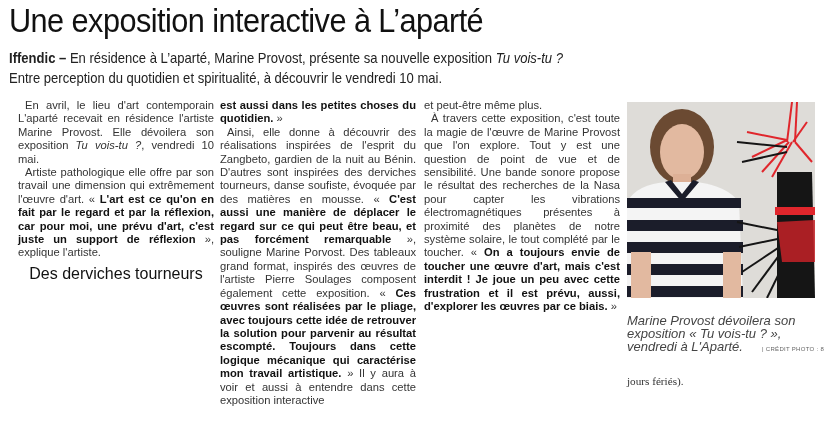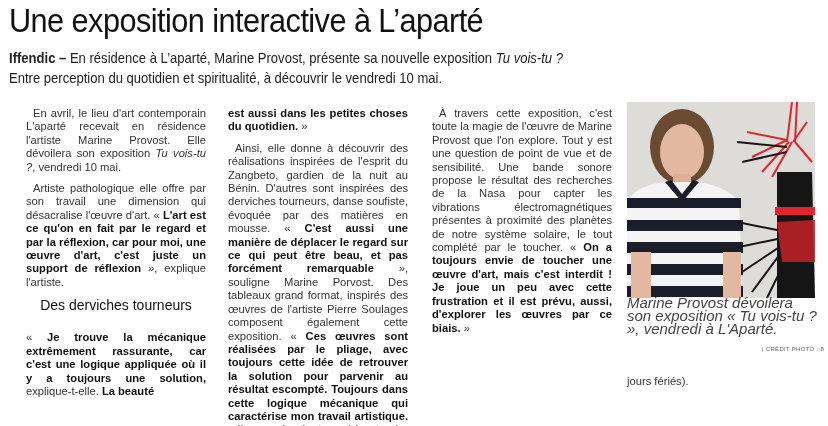--- a/index.html
+++ b/index.html
@@ -18,88 +18,86 @@
       transform: scaleX(0.9); transform-origin: left top; white-space: nowrap;
     }
     .chapo .place { font-weight: 700; }
     .chapo em { font-style: italic; }
 
     .col {
       position: absolute; top: 99px; width: 196px;
       font-size: 11.2px; line-height: 13.4px; color: #333;
       text-align: justify; hyphens: manual;
     }
-    .col p { margin: 8px; text-indent: 0; }
+    .col p { margin: 0; text-indent: 0; }
     .col p.indent { text-indent: 7px; }
     .col b { color: #111; font-weight: 700; }
     .col em { font-style: italic; }
     .col1 { left: 18px; }
     .col2 { left: 220px; }
     .col3 { left: 424px; }
 
     .subhead {
-      font-size: 14px; font-weight: 400; color: #111; text-align: center;
-      margin: 6px 0 18px 0; line-height: 16px;
+      font-size: 16px; font-weight: 400; color: #111; text-align: center;
+      margin: 6px 0 12px 0; line-height: 16px;
     }
     .spacer { height: 10px; }
 
     .photo {
       position: absolute; left: 627px; top: 102px; width: 188px; height: 196px;
       background: #dcdad6; overflow: hidden;
     }
     .photo svg { display: block; }
 
     .caption {
-      position: absolute; left: 627px; top: 296px; width: 190px;
-      font-size: 15px; line-height: 13px; font-style: italic; color: #444;
+      position: absolute; left: 627px; top: 314px; width: 190px;
+      font-size: 13px; line-height: 13px; font-style: italic; color: #444;
     }
     .credit {
       position: absolute; left: 762px; top: 346px;
       font-size: 6px; color: #666; letter-spacing: 0.3px; text-transform: uppercase;
     }
     .tail {
       position: absolute; left: 627px; top: 375px;
-      font-size: 11.2px; color: #333;
+      font-size: 11.2px; color: #333; font-family: Liberation Serif, serif;
     }
   </style>
 </head>
 <body>
 
 <h1 class="headline">Une exposition interactive à L’aparté</h1>
 
 <div class="chapo">
   <div>
     <span class="place">Iffendic –</span><span> En résidence à L’aparté, Marine Provost, présente sa nouvelle exposition </span><em>Tu vois-tu ?</em>
   </div>
   <div>Entre perception du quotidien et spiritualité, à découvrir le vendredi 10 mai.</div>
 </div>
 
 <div class="col col1">
   <p class="indent">
     <span>En avril, le lieu d'art contemporain L'aparté recevait en résidence l'artiste Marine Provost. Elle dévoilera son exposition </span><em>Tu vois-tu ?</em><span>, vendredi 10 mai.</span>
   </p>
   <p class="indent">
-    <span>Artiste pathologique elle offre par son travail une dimension qui désacralise l'œuvre d'art. « </span><b>L'art est ce qu'on en fait par le regard et par la réflexion, car pour moi, une œuvre d'art, c'est juste un support de réflexion</b><span> », explique l'artiste.</span>
+    <span>Artiste pathologique elle offre par son travail une dimension qui extrêmement l'œuvre d'art. « </span><b>L'art est ce qu'on en fait par le regard et par la réflexion, car pour moi, une prévu d'art, c'est juste un support de réflexion</b><span> », explique l'artiste.</span>
   </p>
   <div class="subhead">Des derviches tourneurs</div>
-  <p>
-    <span>« </span><b>Je trouve la mécanique extrêmement rassurante, car c'est une logique appliquée où il y a toujours une solution,</b><span> explique-t-elle. </span><b>La beauté</b>
-  </p>
 </div>
 
 <div class="col col2">
   <p>
     <b>est aussi dans les petites choses du quotidien.</b><span> »</span>
   </p>
   <p class="indent">
     <span>Ainsi, elle donne à découvrir des réalisations inspirées de l'esprit du Zangbeto, gardien de la nuit au Bénin. D'autres sont inspirées des derviches tourneurs, danse soufiste, évoquée par des matières en mousse. « </span><b>C'est aussi une manière de déplacer le regard sur ce qui peut être beau, et pas forcément remarquable</b><span> », souligne Marine Porvost. Des tableaux grand format, inspirés des œuvres de l'artiste Pierre Soulages composent également cette exposition. « </span><b>Ces œuvres sont réalisées par le pliage, avec toujours cette idée de retrouver la solution pour parvenir au résultat escompté. Toujours dans cette logique mécanique qui caractérise mon travail artistique.</b><span> » Il y aura à voir et aussi à entendre dans cette exposition interactive</span>
   </p>
 </div>
 
 <div class="col col3">
+  <p>et peut-être même plus.</p>
   <p class="indent">
     <span>À travers cette exposition, c'est toute la magie de l'œuvre de Marine Provost que l'on explore. Tout y est une question de point de vue et de sensibilité. Une bande sonore propose le résultat des recherches de la Nasa pour capter les vibrations électromagnétiques présentes à proximité des planètes de notre système solaire, le tout complété par le toucher. « </span><b>On a toujours envie de toucher une œuvre d'art, mais c'est interdit ! Je joue un peu avec cette frustration et il est prévu, aussi, d'explorer les œuvres par ce biais.</b><span> »</span>
   </p>
   <div class="spacer"></div>
 </div>
 
 <div class="photo">
   <svg width="188" height="196" viewBox="0 0 188 196">
     <rect x="0" y="0" width="188" height="196" fill="#dedcd8"></rect>
 

